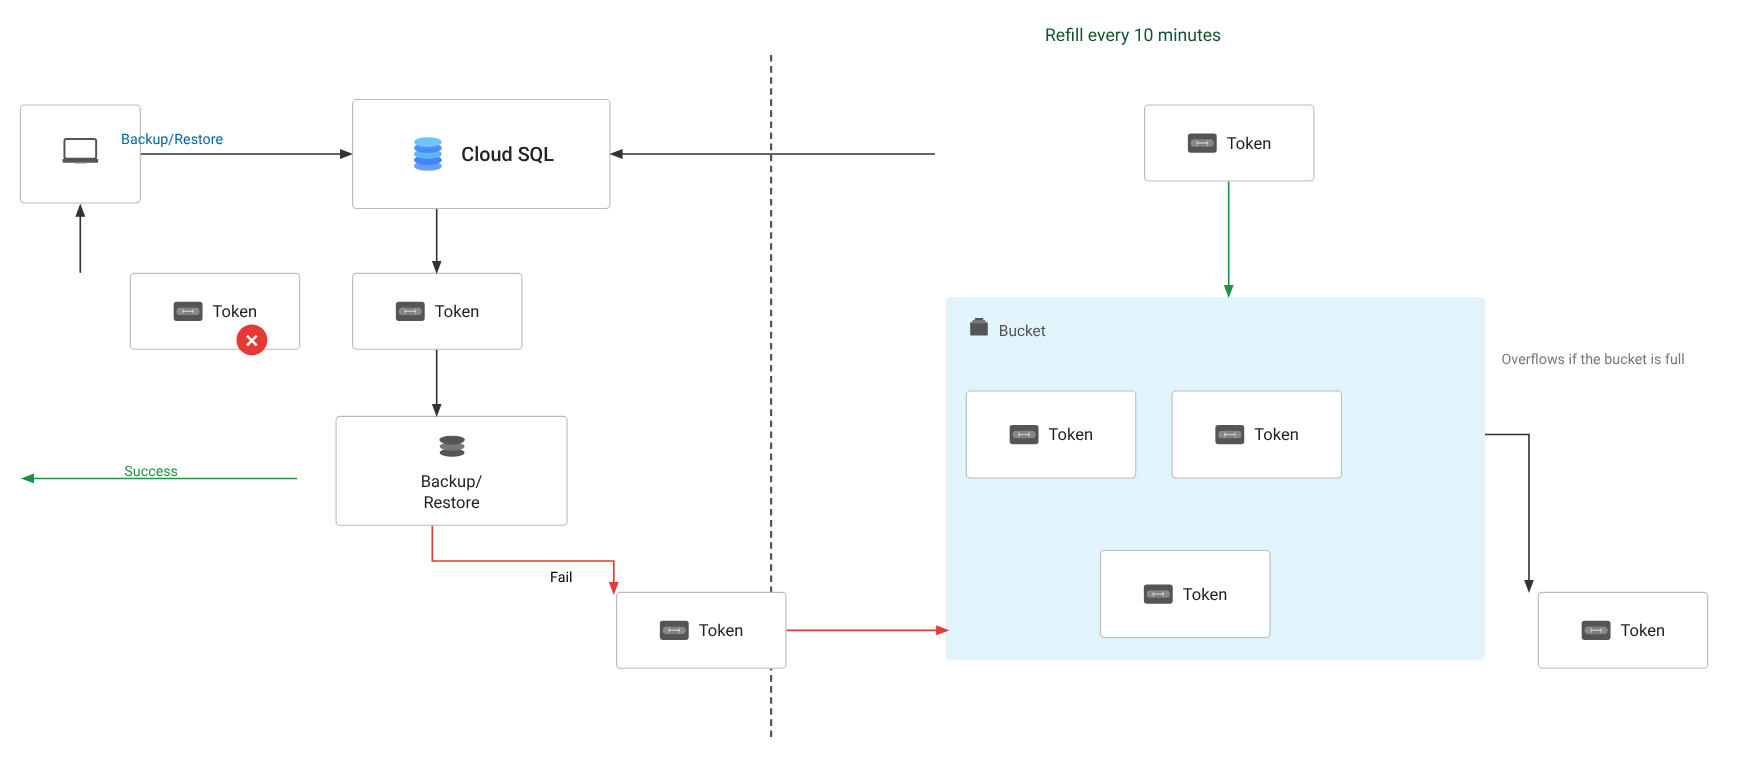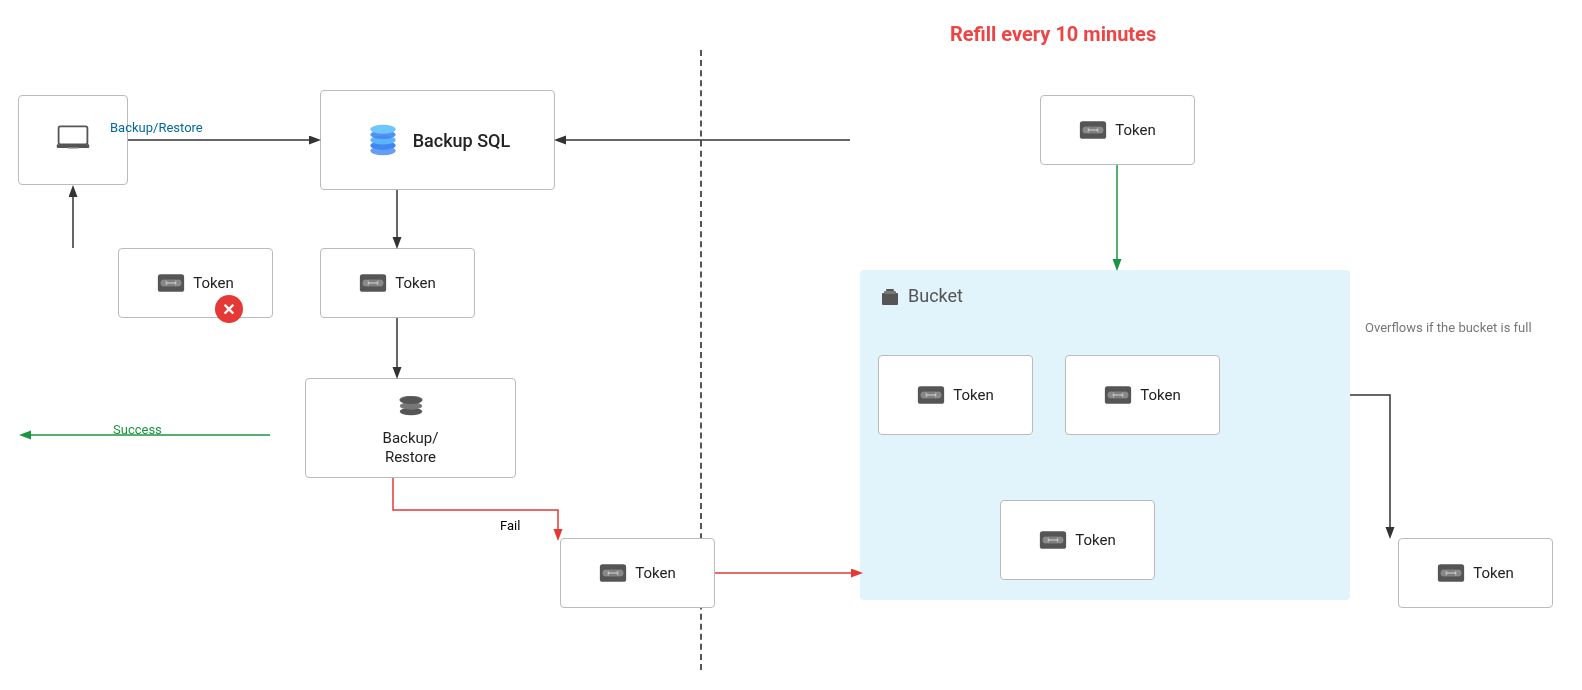--- a/index.html
+++ b/index.html
@@ -102,31 +102,31 @@
     }
 
     
     .label {
       position: absolute;
       font-size: 13px;
       color: #777;
     }
 
     .label.bold {
-      font-size: 20px;
-      font-weight: 700;
-      color: #ef4444;
+      font-size: 16px;
+      font-weight: 400;
+      color: #14532d;
     }
 
     .bucket-label {
       position: absolute;
       display: flex;
-      align-items: flex-start;
+      align-items: flex-end;
       gap: 6px;
-      font-size: 18px;
+      font-size: 14px;
       color: #555;
     }
 
     .overflow-text {
       position: absolute;
       font-size: 13px;
       color: #777;
       text-align: left;
       line-height: 1.4;
       margin-top: 24px;
@@ -174,21 +174,21 @@
     <span class="cloud-sql-icon">
       <svg viewBox="0 0 40 40" fill="none" xmlns="http://www.w3.org/2000/svg">
 
         <ellipse cx="20" cy="32" rx="14" ry="5" fill="#4285F4" opacity="0.8"></ellipse>
         <ellipse cx="20" cy="26" rx="14" ry="5" fill="#4285F4"></ellipse>
         <ellipse cx="20" cy="20" rx="14" ry="5" fill="#5BB5F8"></ellipse>
         <ellipse cx="20" cy="14" rx="14" ry="5" fill="#4285F4" opacity="0.9"></ellipse>
         <ellipse cx="20" cy="8" rx="14" ry="5" fill="#6EC6FF"></ellipse>
       </svg>
     </span>
-    <span style="font-size:18px; font-weight:500;">Backup SQL</span>
+    <span style="font-size:18px; font-weight:500;">Cloud SQL</span>
   </div>
 
   <div class="box" style="left: 320px; top: 248px; width: 155px; height: 70px;">
     <span class="token-icon">
       <svg viewBox="0 0 32 22" fill="none" xmlns="http://www.w3.org/2000/svg">
         <rect x="1" y="1" width="30" height="20" rx="3" fill="#555"></rect>
         <circle cx="8" cy="11" r="4" fill="#fff" opacity="0.3"></circle>
         <circle cx="24" cy="11" r="4" fill="#fff" opacity="0.3"></circle>
         <rect x="10" y="7" width="12" height="8" rx="1" fill="#fff" opacity="0.25"></rect>
         <line x1="10" y1="11" x2="22" y2="11" stroke="#fff" stroke-width="1.5" opacity="0.5"></line>

